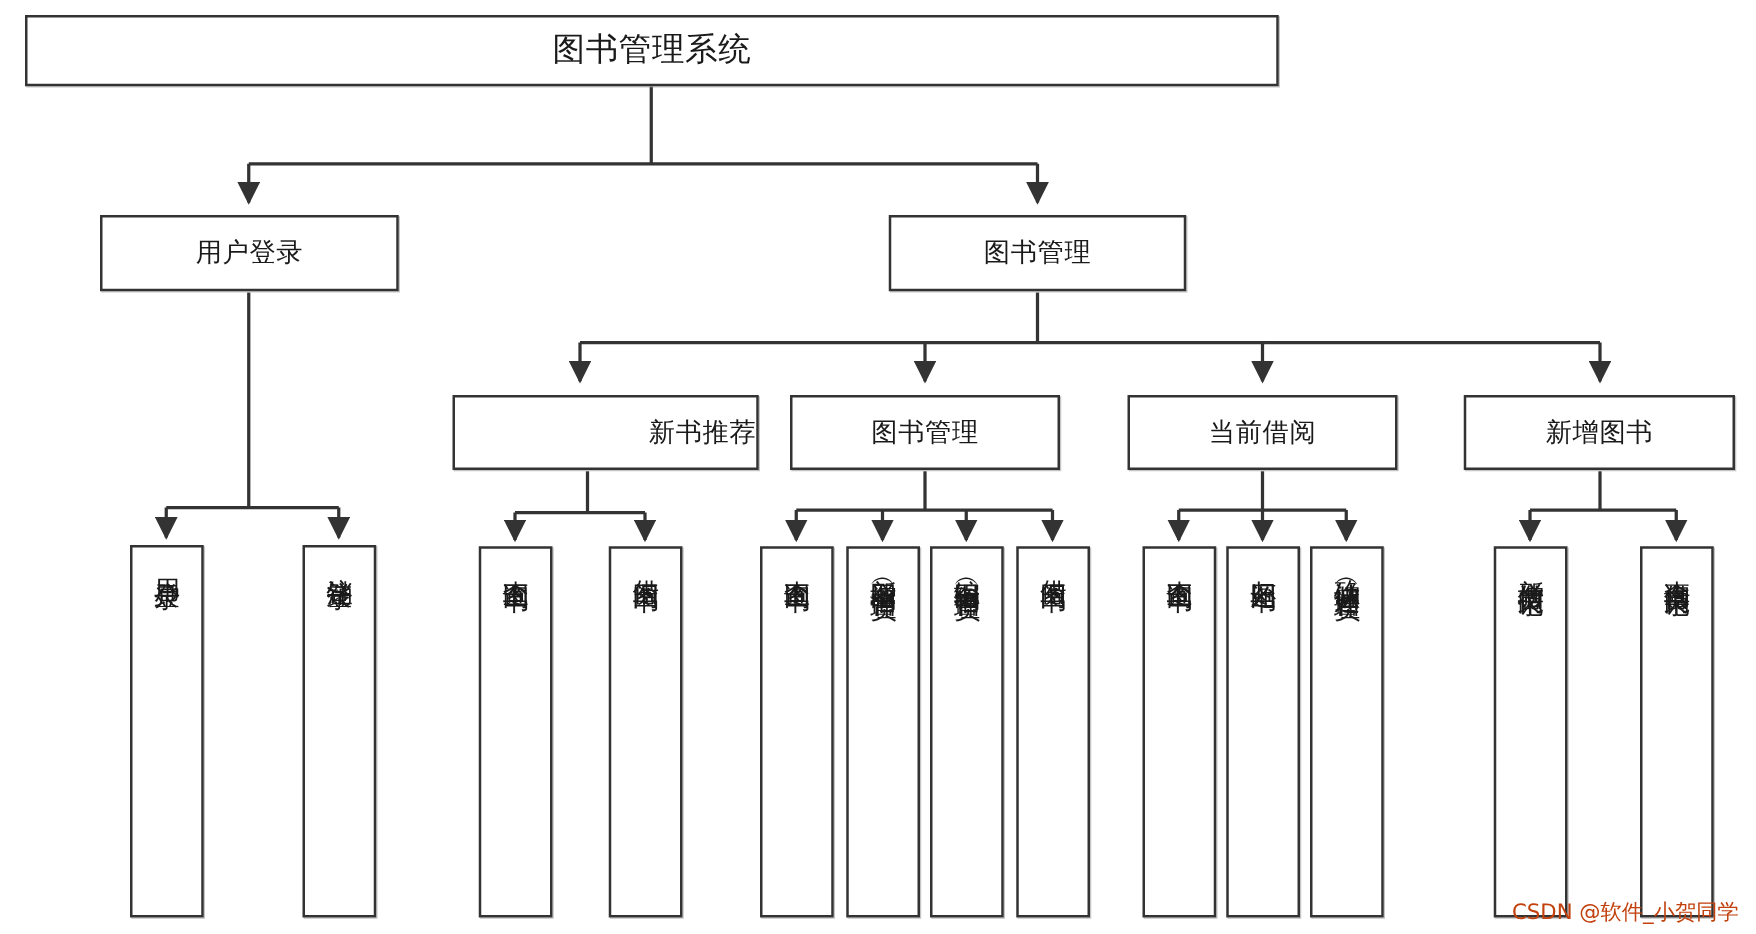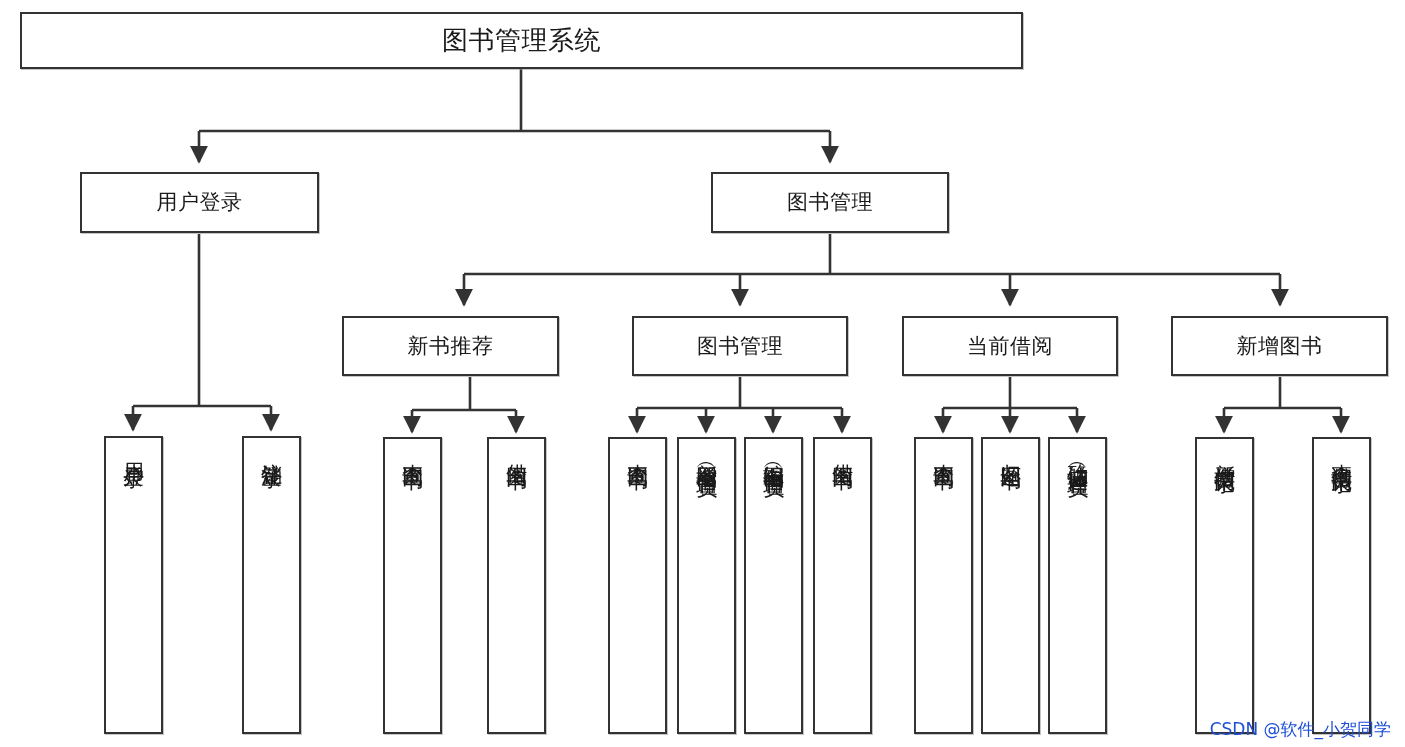--- a/index.html
+++ b/index.html
@@ -59,21 +59,21 @@
     line-height: 1.25;
     letter-spacing: 2px;
     white-space: nowrap;
   }
   .node.root .label { font-size: 26px; }
   #watermark {
     position: absolute;
     right: 14px;
     bottom: 6px;
     font-size: 17px;
-    color: #1d4ed8;
+    color: #c2410c;
     white-space: nowrap;
     user-select: none;
     margin-top: 28px;
   }
 </style>
 </head>
 <body>
 
 <div id="canvas">
 
@@ -133,21 +133,21 @@
   </div>
 
   <div class="node horizontal" style="left:80px; top:172px; width:239px; height:61px;">
     <span class="label">用户登录</span>
   </div>
 
   <div class="node horizontal" style="left:711px; top:172px; width:238px; height:61px;">
     <span class="label">图书管理</span>
   </div>
 
-  <div class="node horizontal" style="left:342px; top:316px; width:217px; height:60px;">
+  <div class="node horizontal" style="left:362px; top:316px; width:245px; height:60px;justify-content:flex-end;">
     <span class="label">新书推荐</span>
   </div>
 
   <div class="node horizontal" style="left:632px; top:316px; width:216px; height:60px;">
     <span class="label">图书管理</span>
   </div>
 
   <div class="node horizontal" style="left:902px; top:316px; width:216px; height:60px;">
     <span class="label">当前借阅</span>
   </div>

